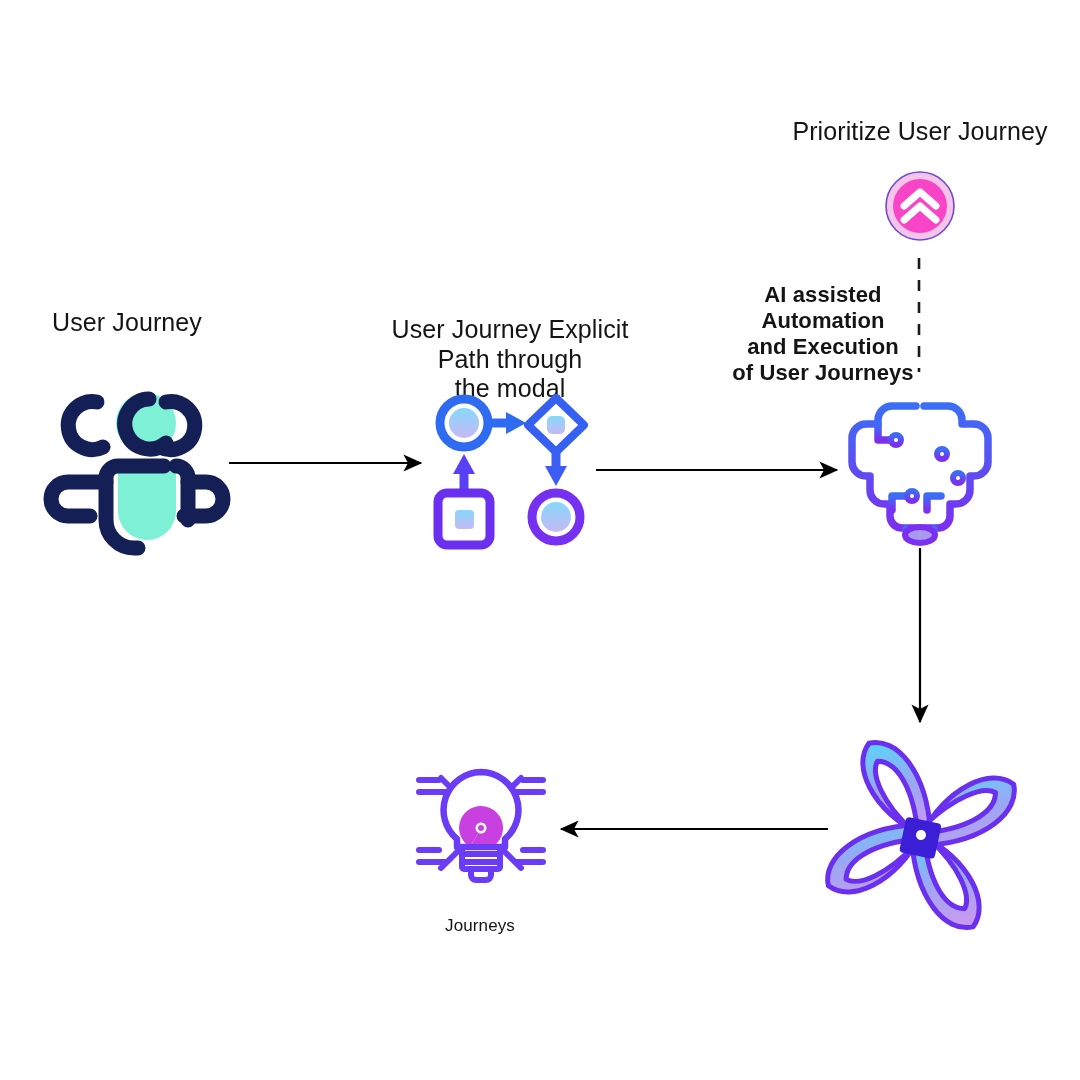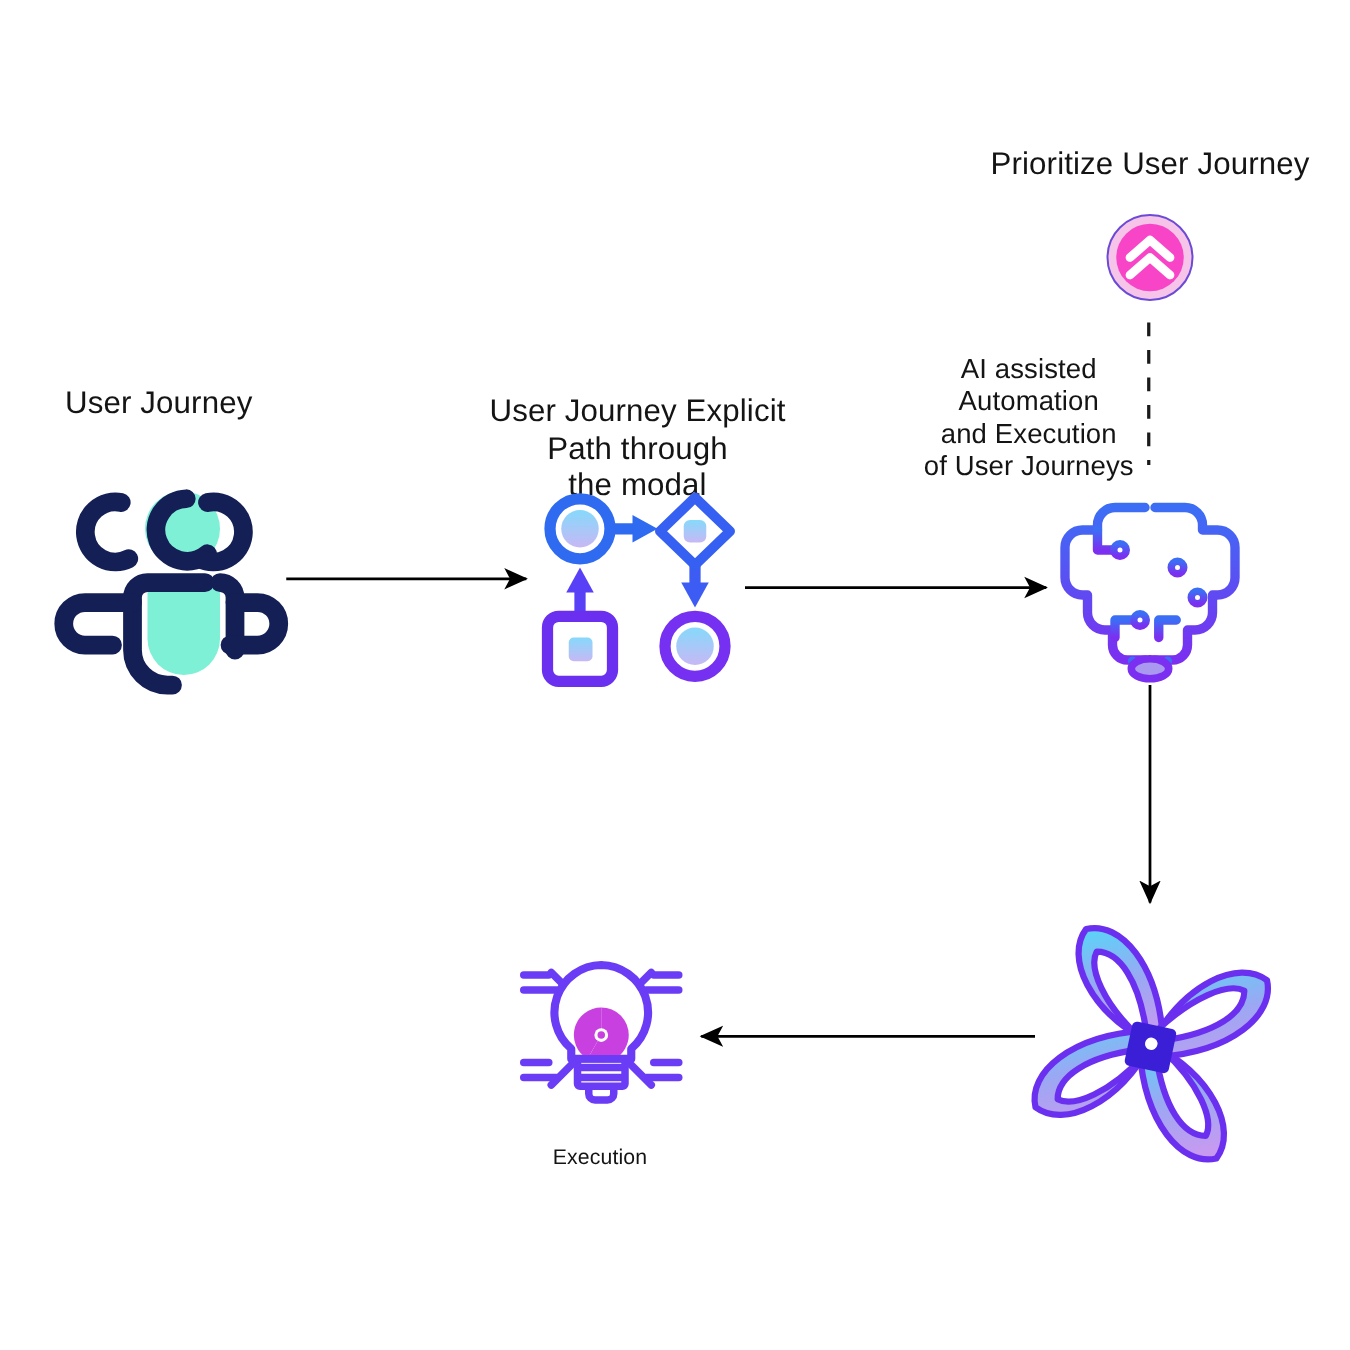--- a/index.html
+++ b/index.html
@@ -122,21 +122,21 @@
       <rect x="115" y="24" width="18" height="18" rx="5" fill="url(#gfill)"></rect>
 
       <circle cx="124" cy="125" r="24" fill="#fff" stroke="#7630f2" stroke-width="9"></circle>
       <circle cx="124" cy="125" r="15" fill="url(#gfill)"></circle>
 
       <rect x="6" y="101" width="52" height="52" rx="9" fill="#fff" stroke="#6b2ff0" stroke-width="9"></rect>
       <rect x="23" y="118" width="19" height="19" rx="4" fill="url(#gfill)"></rect>
     </svg>
   </div>
 
-  <div class="label label-md" style="left:723px;top:282px;width:200px;">AI assisted
+  <div class="label label-md" style="left:723px;top:282px;width:200px;font-weight:bold;">AI assisted
 Automation
 and Execution
 of User Journeys</div>
 
   <div class="node" style="left:846px;top:392px;">
     <svg width="148" height="152" viewBox="0 0 148 152">
       <defs>
         <linearGradient id="gbrain" x1="0" y1="0" x2="0" y2="1">
           <stop offset="0%" stop-color="#3c6ef5"></stop>
           <stop offset="100%" stop-color="#7b2ff0"></stop>
@@ -244,15 +244,15 @@
 
       <g fill="none" stroke="#6b3cf5" stroke-width="6" stroke-linejoin="round">
         <rect x="47" y="89" width="38" height="22" rx="2"></rect>
         <path d="M47 96 h38"></path>
         <path d="M47 104 h38"></path>
         <path d="M56 111 v6 a5 5 0 0 0 5 5 h10 a5 5 0 0 0 5 -5 v-6"></path>
       </g>
     </svg>
   </div>
 
-  <div class="label label-sm" style="left:405px;top:916px;width:150px;">Execution</div>
+  <div class="label label-sm" style="left:405px;top:916px;width:150px;">Journeys</div>
 
 </div>
 
 </body></html>

